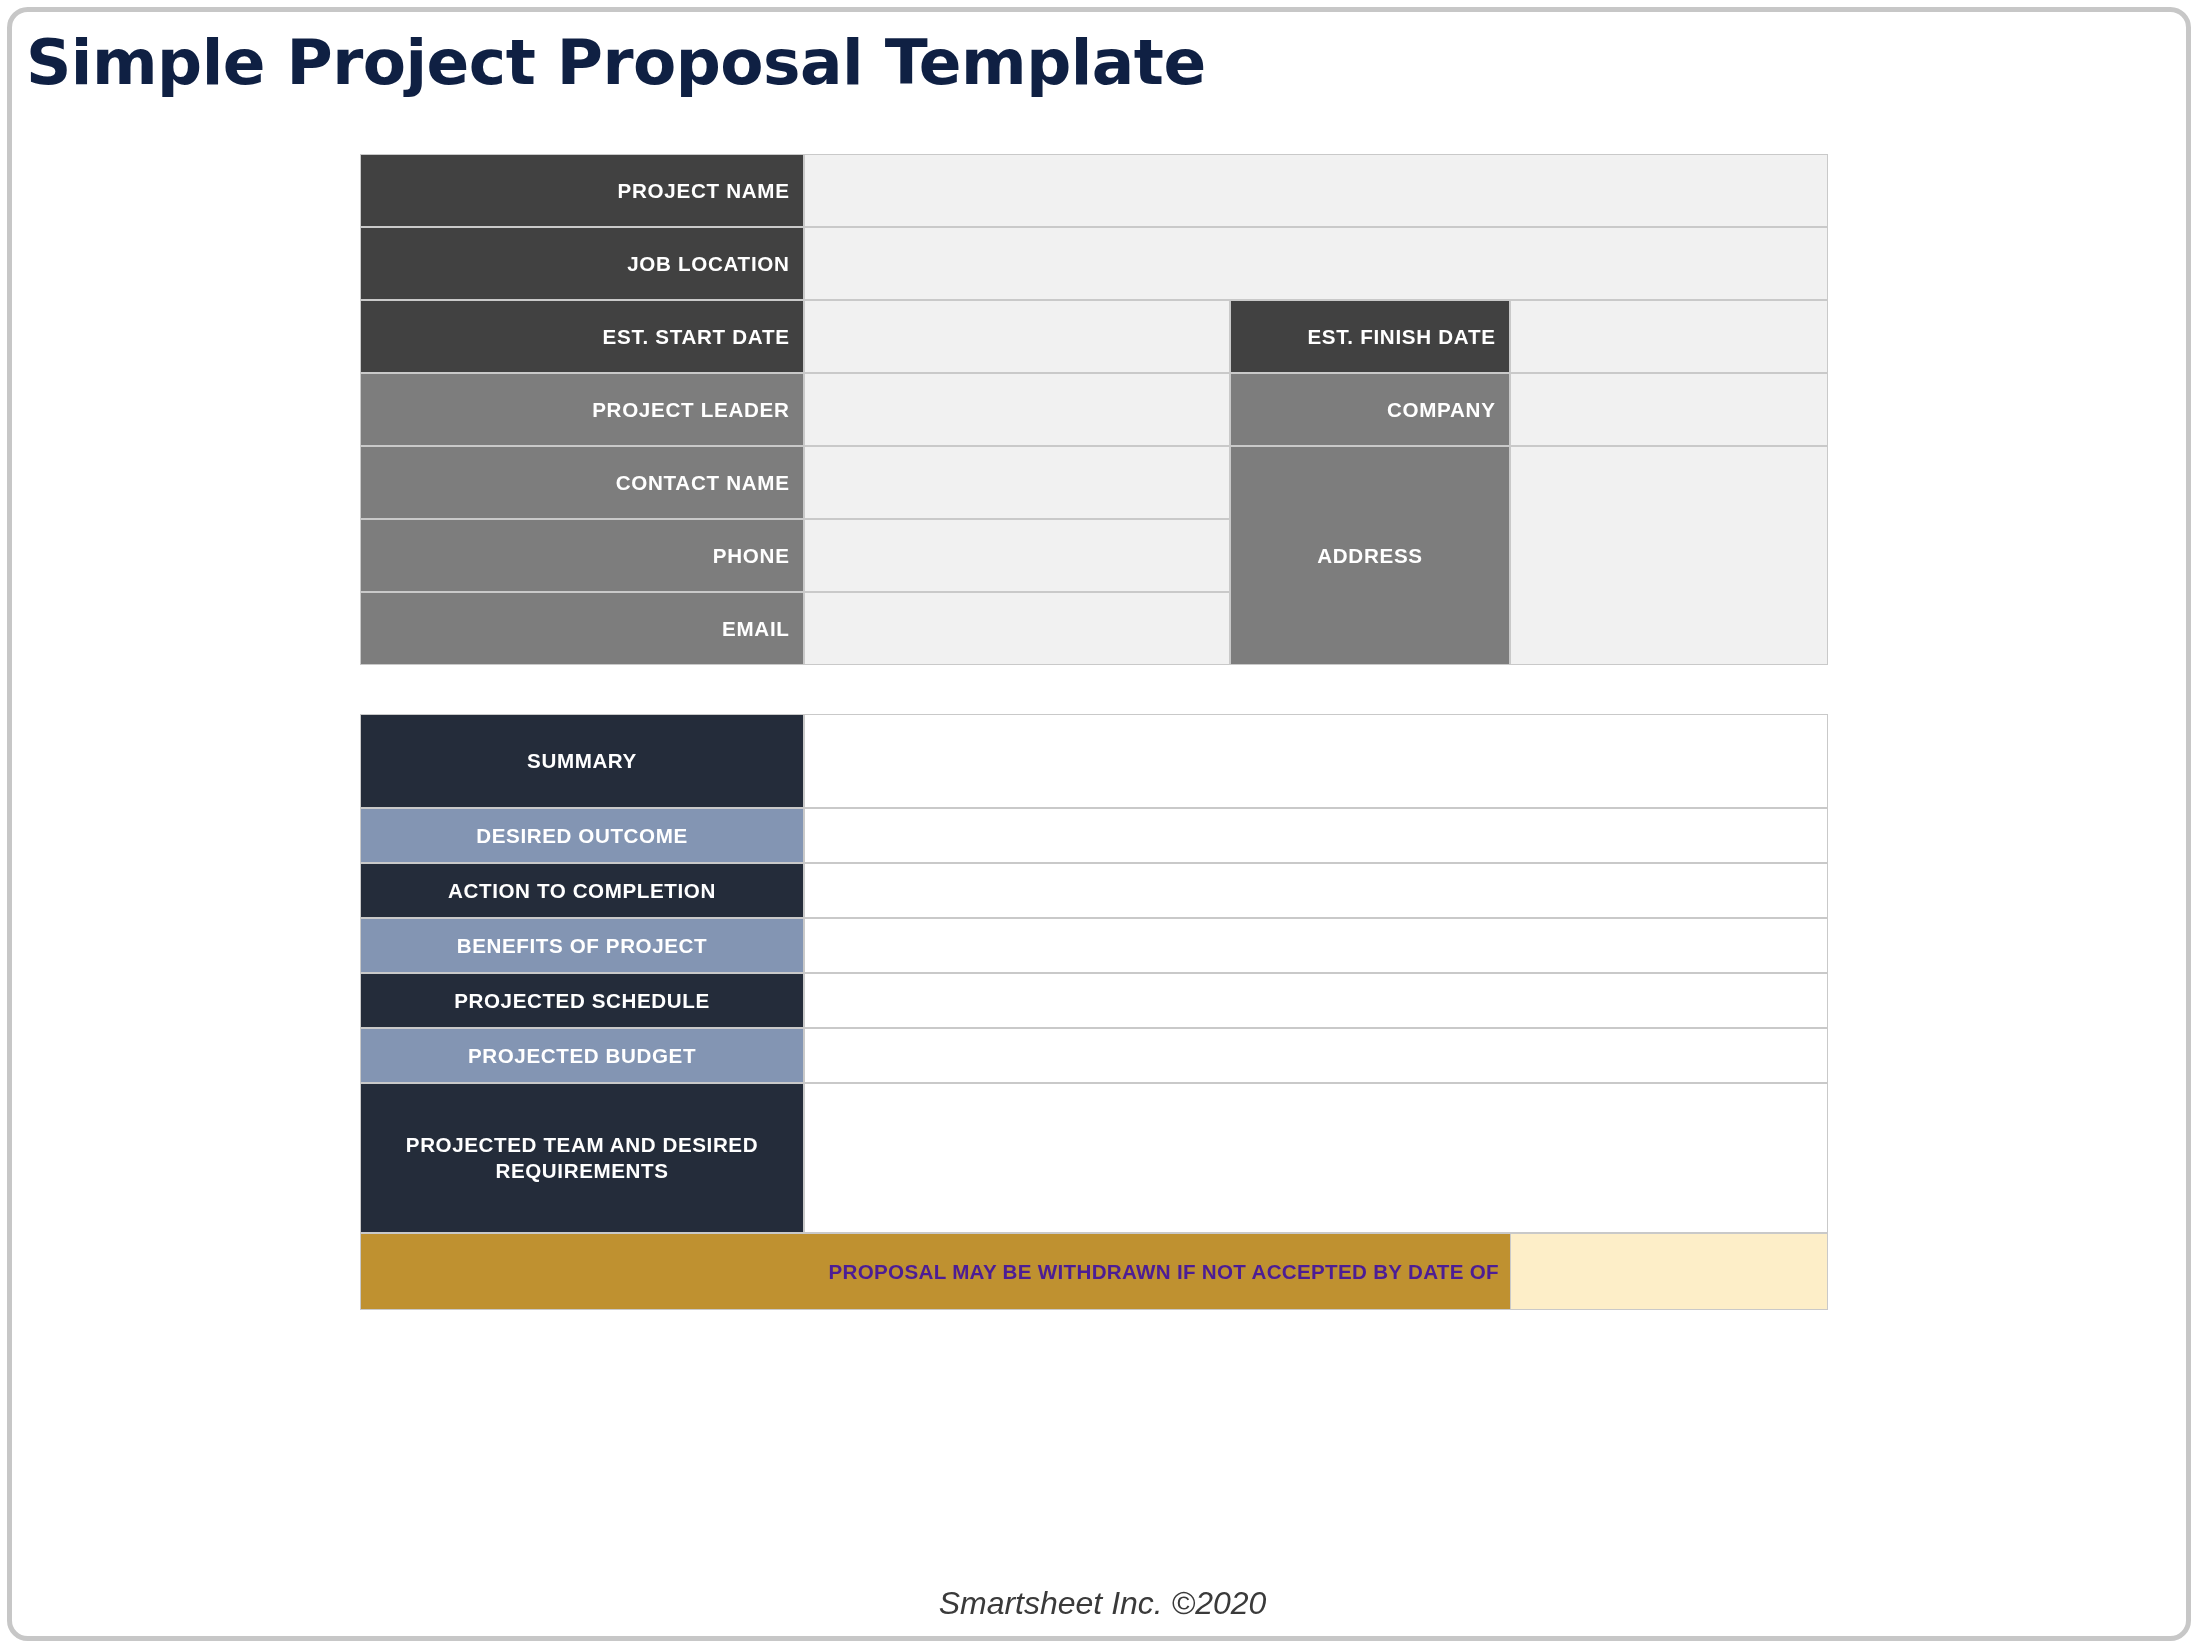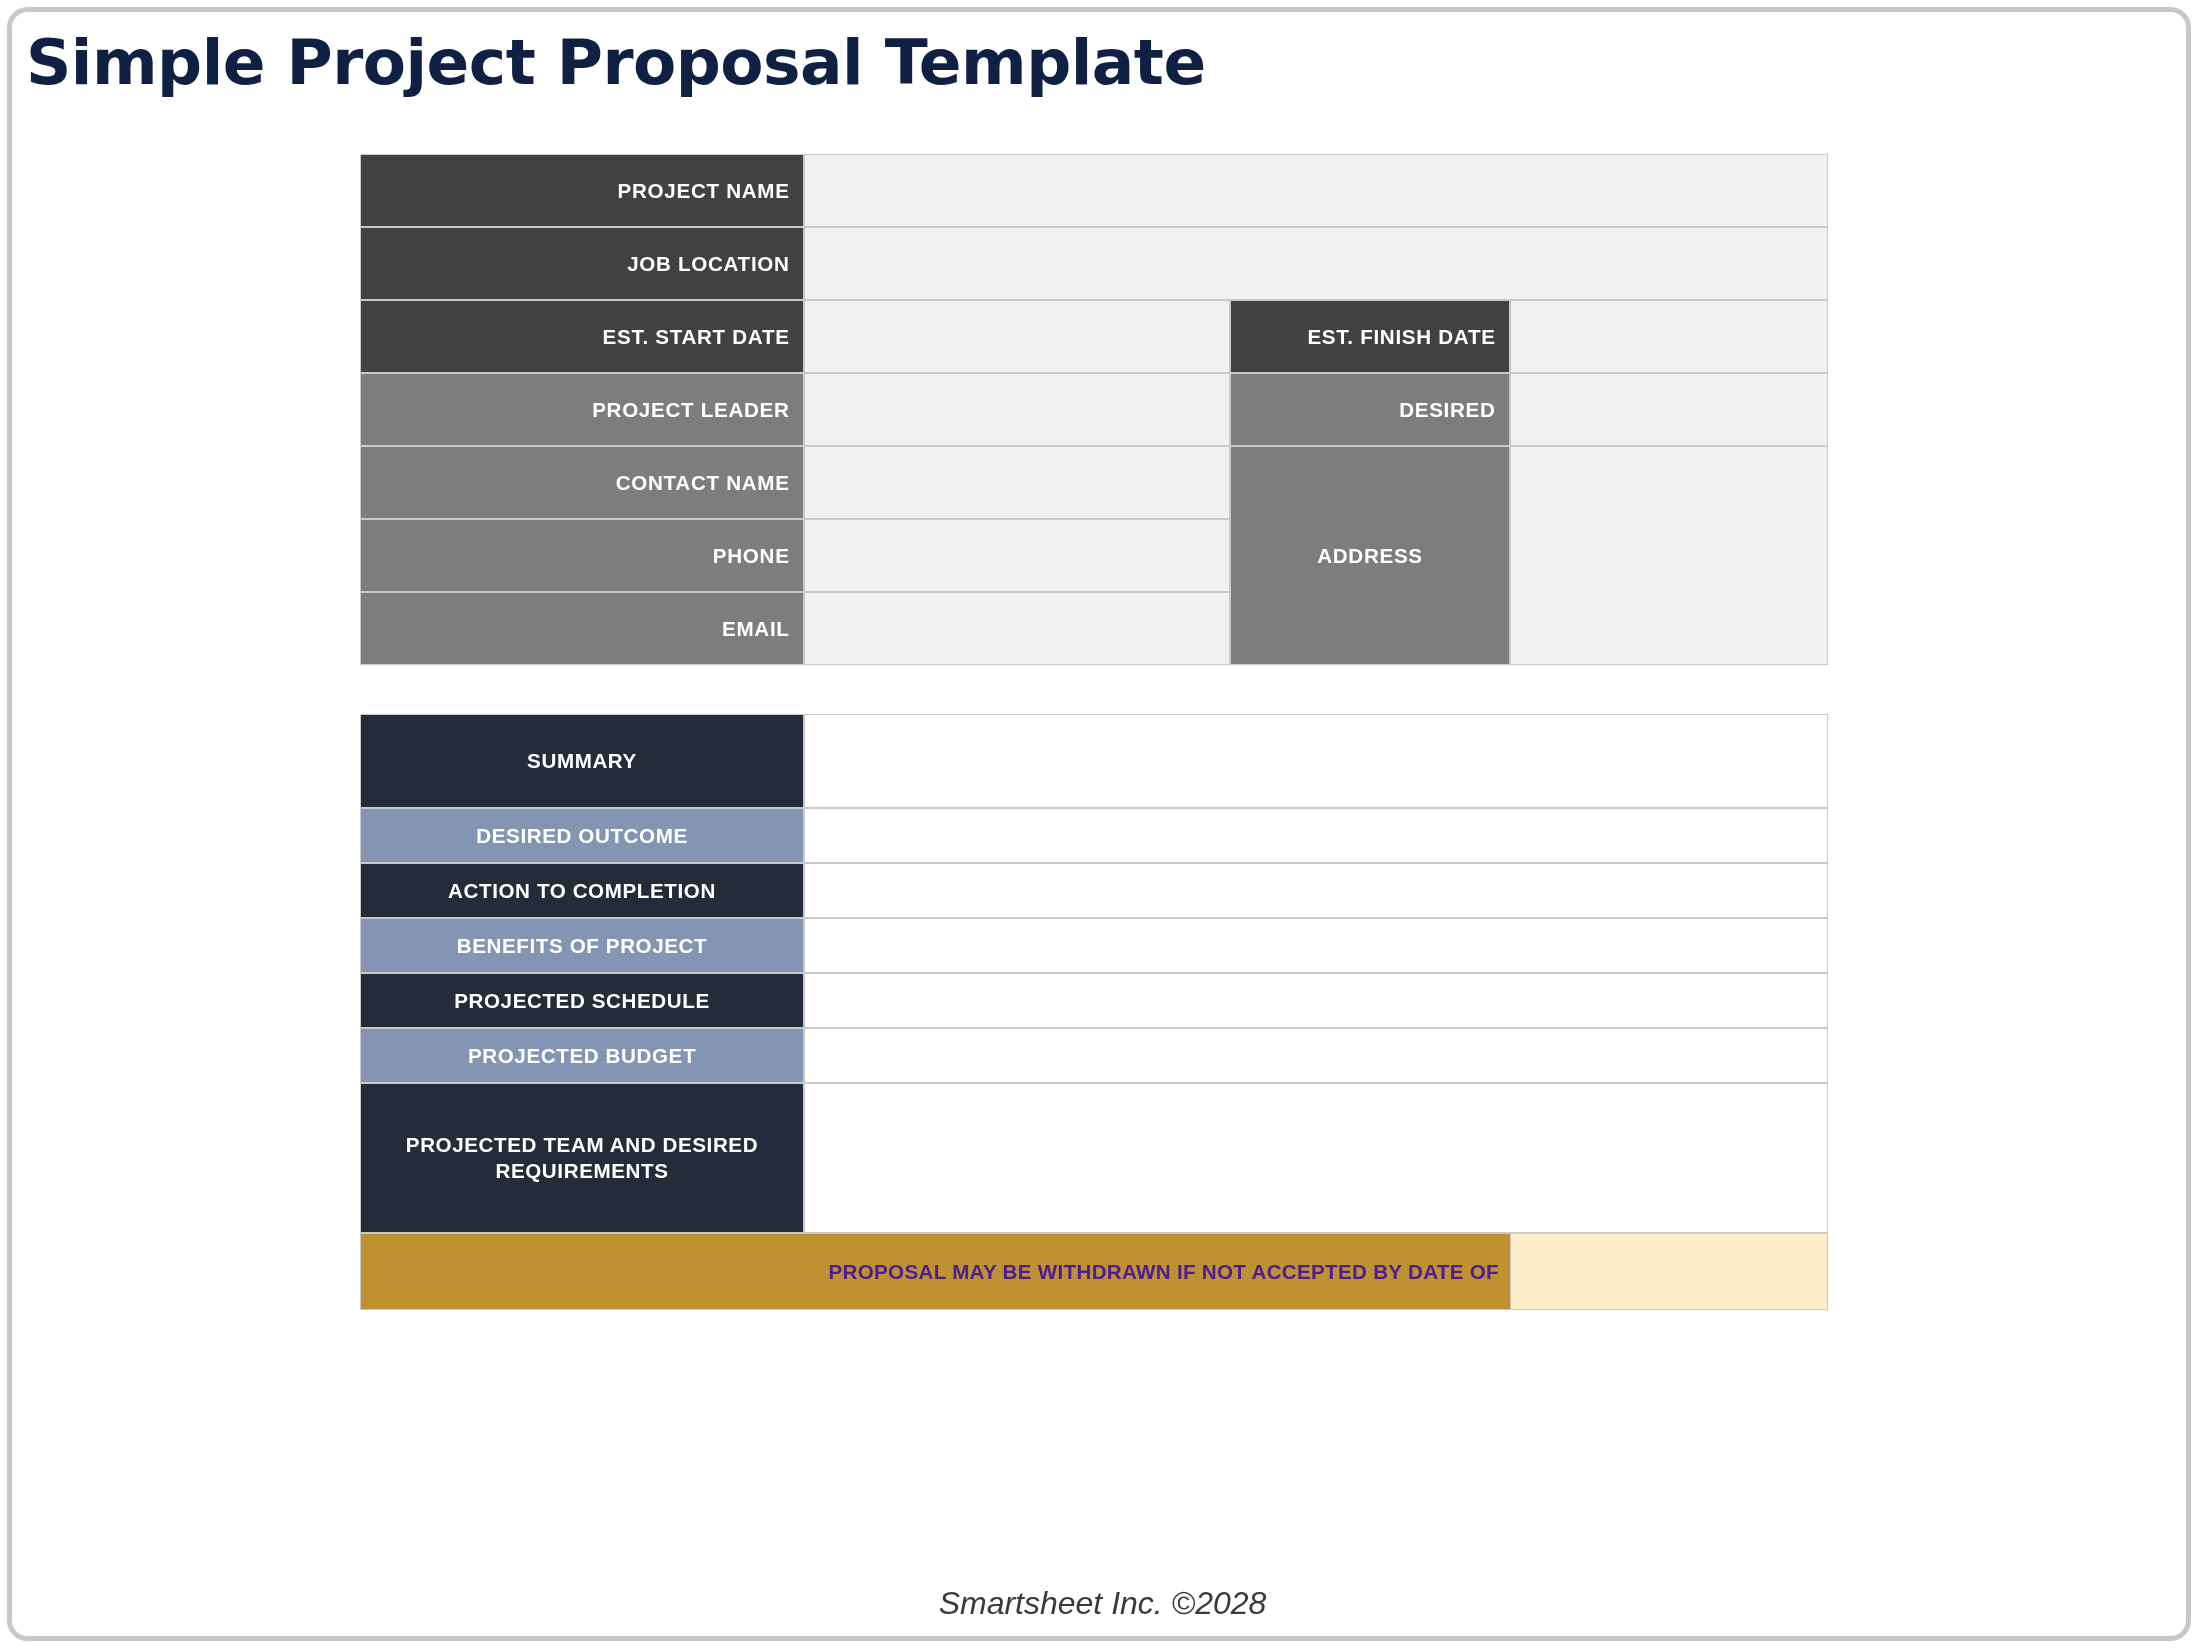--- a/index.html
+++ b/index.html
@@ -147,21 +147,21 @@
   <div class="cell lbl dark" style="grid-column:1/2; grid-row:2/3;">JOB LOCATION</div>
   <div class="cell inp" style="grid-column:2/5; grid-row:2/3;"></div>
 
   <div class="cell lbl dark" style="grid-column:1/2; grid-row:3/4;">EST. START DATE</div>
   <div class="cell inp" style="grid-column:2/3; grid-row:3/4;"></div>
   <div class="cell lbl dark" style="grid-column:3/4; grid-row:3/4;">EST. FINISH DATE</div>
   <div class="cell inp" style="grid-column:4/5; grid-row:3/4;"></div>
 
   <div class="cell lbl mid" style="grid-column:1/2; grid-row:4/5;">PROJECT LEADER</div>
   <div class="cell inp" style="grid-column:2/3; grid-row:4/5;"></div>
-  <div class="cell lbl mid" style="grid-column:3/4; grid-row:4/5;">DESIRED</div>
+  <div class="cell lbl mid" style="grid-column:3/4; grid-row:4/5;">COMPANY</div>
   <div class="cell inp" style="grid-column:4/5; grid-row:4/5;"></div>
 
   <div class="cell lbl mid" style="grid-column:1/2; grid-row:5/6;">CONTACT NAME</div>
   <div class="cell inp" style="grid-column:2/3; grid-row:5/6;"></div>
   <div class="cell lbl mid center" style="grid-column:3/4; grid-row:5/8;">ADDRESS</div>
   <div class="cell inp" style="grid-column:4/5; grid-row:5/8;"></div>
 
   <div class="cell lbl mid" style="grid-column:1/2; grid-row:6/7;">PHONE</div>
   <div class="cell inp" style="grid-column:2/3; grid-row:6/7;"></div>
 
@@ -191,14 +191,14 @@
   <div class="cell sect slate" style="grid-column:1/2; grid-row:6/7;">PROJECTED BUDGET</div>
   <div class="cell blank" style="grid-column:2/3; grid-row:6/7;"></div>
 
   <div class="cell sect navy" style="grid-column:1/2; grid-row:7/8;">PROJECTED TEAM AND DESIRED REQUIREMENTS</div>
   <div class="cell blank" style="grid-column:2/3; grid-row:7/8;"></div>
 
   <div class="cell gold" style="grid-column:1/2; grid-row:8/9; width:1151px;">PROPOSAL MAY BE WITHDRAWN IF NOT ACCEPTED BY DATE OF</div>
   <div class="cell cream" style="grid-column:2/3; grid-row:8/9; margin-left:706px; width:318px;"></div>
 </div>
 
-<div class="footer-note">Smartsheet Inc. ©2028</div>
+<div class="footer-note">Smartsheet Inc. ©2020</div>
 
 
 </body></html>

